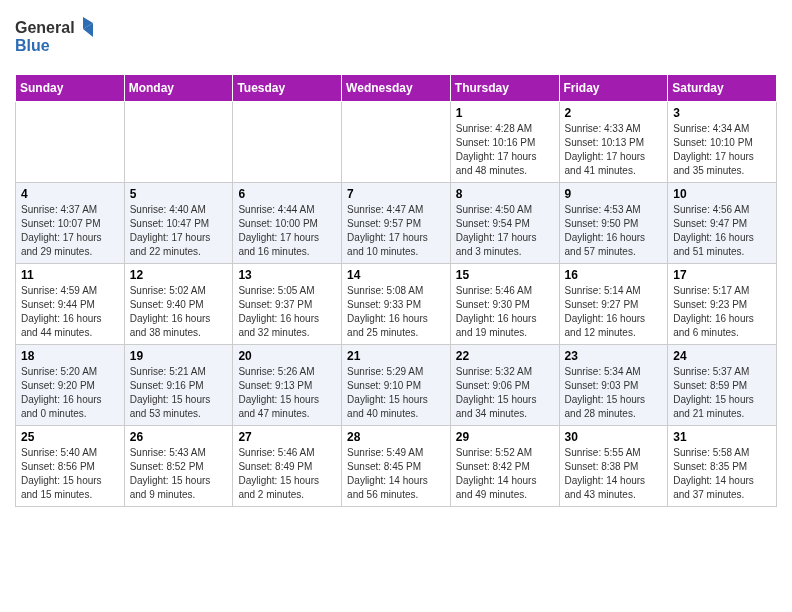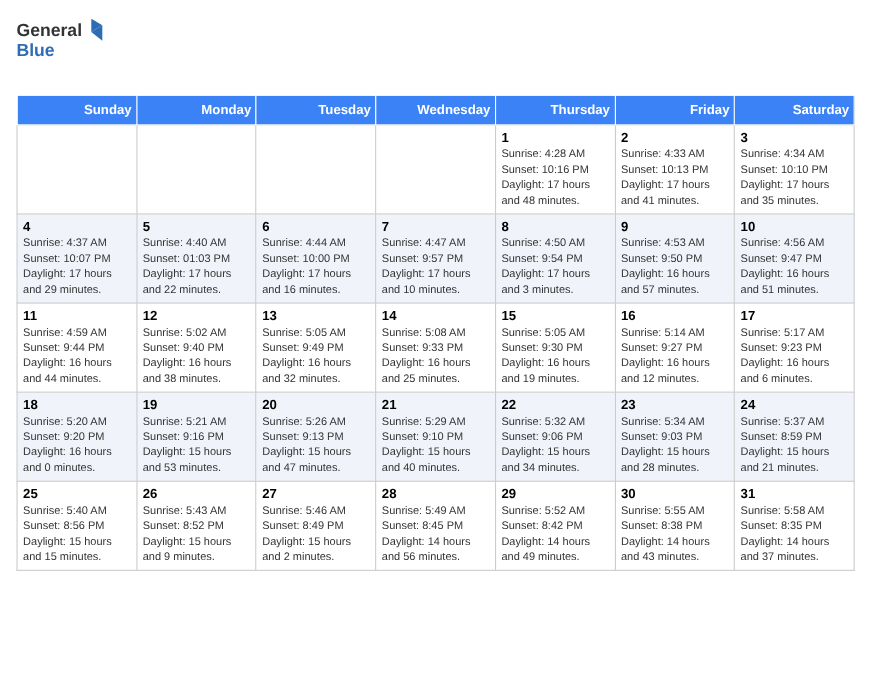--- a/index.html
+++ b/index.html
@@ -7,21 +7,21 @@
       font-family: Arial, sans-serif;
       background: #fff;
       width: 792px;
       min-height: 612px;
       padding: 15px;
     }
     .header-area {
       display: flex;
       justify-content: space-between;
       align-items: flex-start;
-      margin-bottom: 26px;
+      margin-bottom: 14px;
     }
     .logo {
       display: flex;
       align-items: center;
       gap: 4px;
     }
     .title-area {
       text-align: right;
     }
     .main-title {
@@ -32,23 +32,23 @@
     .subtitle {
       font-size: 16px;
       color: #333;
     }
     table {
       width: 100%;
       border-collapse: collapse;
       font-size: 11px;
     }
     .col-header {
-      background-color: #3b82f6;
+      background-color: #a21caf;
       color: #fff;
-      text-align: right;
+      text-align: left;
       padding: 6px 4px;
       font-weight: bold;
       font-size: 12px;
       border: 1px solid #fff;
     }
     td {
       border: 1px solid #ccc;
       vertical-align: top;
       padding: 4px 5px;
       height: 80px;
@@ -137,21 +137,21 @@
         <td>
           <span class="day-num">4</span>
           <div class="day-info">Sunrise: 4:37 AM
 Sunset: 10:07 PM
 Daylight: 17 hours
 and 29 minutes.</div>
         </td>
         <td>
           <span class="day-num">5</span>
           <div class="day-info">Sunrise: 4:40 AM
-Sunset: 01:03 PM
+Sunset: 10:47 PM
 Daylight: 17 hours
 and 22 minutes.</div>
         </td>
         <td>
           <span class="day-num">6</span>
           <div class="day-info">Sunrise: 4:44 AM
 Sunset: 10:00 PM
 Daylight: 17 hours
 and 16 minutes.</div>
         </td>
@@ -195,34 +195,34 @@
         <td>
           <span class="day-num">12</span>
           <div class="day-info">Sunrise: 5:02 AM
 Sunset: 9:40 PM
 Daylight: 16 hours
 and 38 minutes.</div>
         </td>
         <td>
           <span class="day-num">13</span>
           <div class="day-info">Sunrise: 5:05 AM
-Sunset: 9:49 PM
+Sunset: 9:37 PM
 Daylight: 16 hours
 and 32 minutes.</div>
         </td>
         <td>
           <span class="day-num">14</span>
           <div class="day-info">Sunrise: 5:08 AM
 Sunset: 9:33 PM
 Daylight: 16 hours
 and 25 minutes.</div>
         </td>
         <td>
           <span class="day-num">15</span>
-          <div class="day-info">Sunrise: 5:05 AM
+          <div class="day-info">Sunrise: 5:46 AM
 Sunset: 9:30 PM
 Daylight: 16 hours
 and 19 minutes.</div>
         </td>
         <td>
           <span class="day-num">16</span>
           <div class="day-info">Sunrise: 5:14 AM
 Sunset: 9:27 PM
 Daylight: 16 hours
 and 12 minutes.</div>

